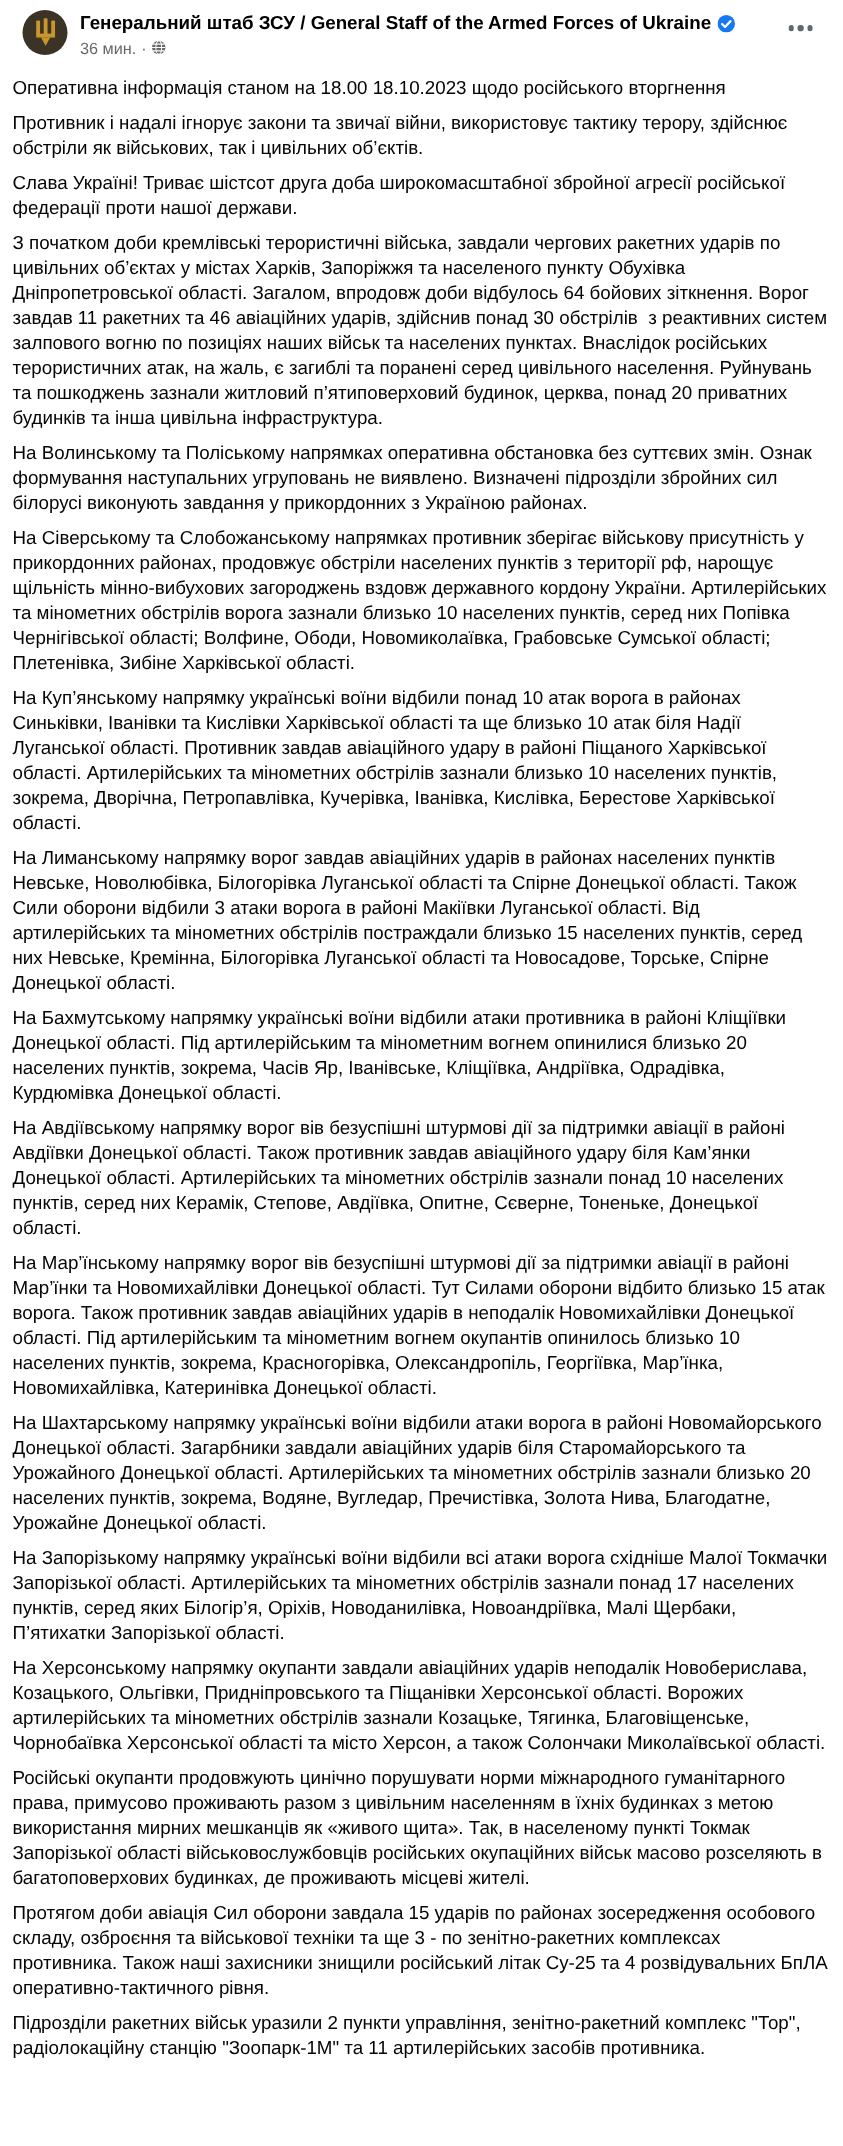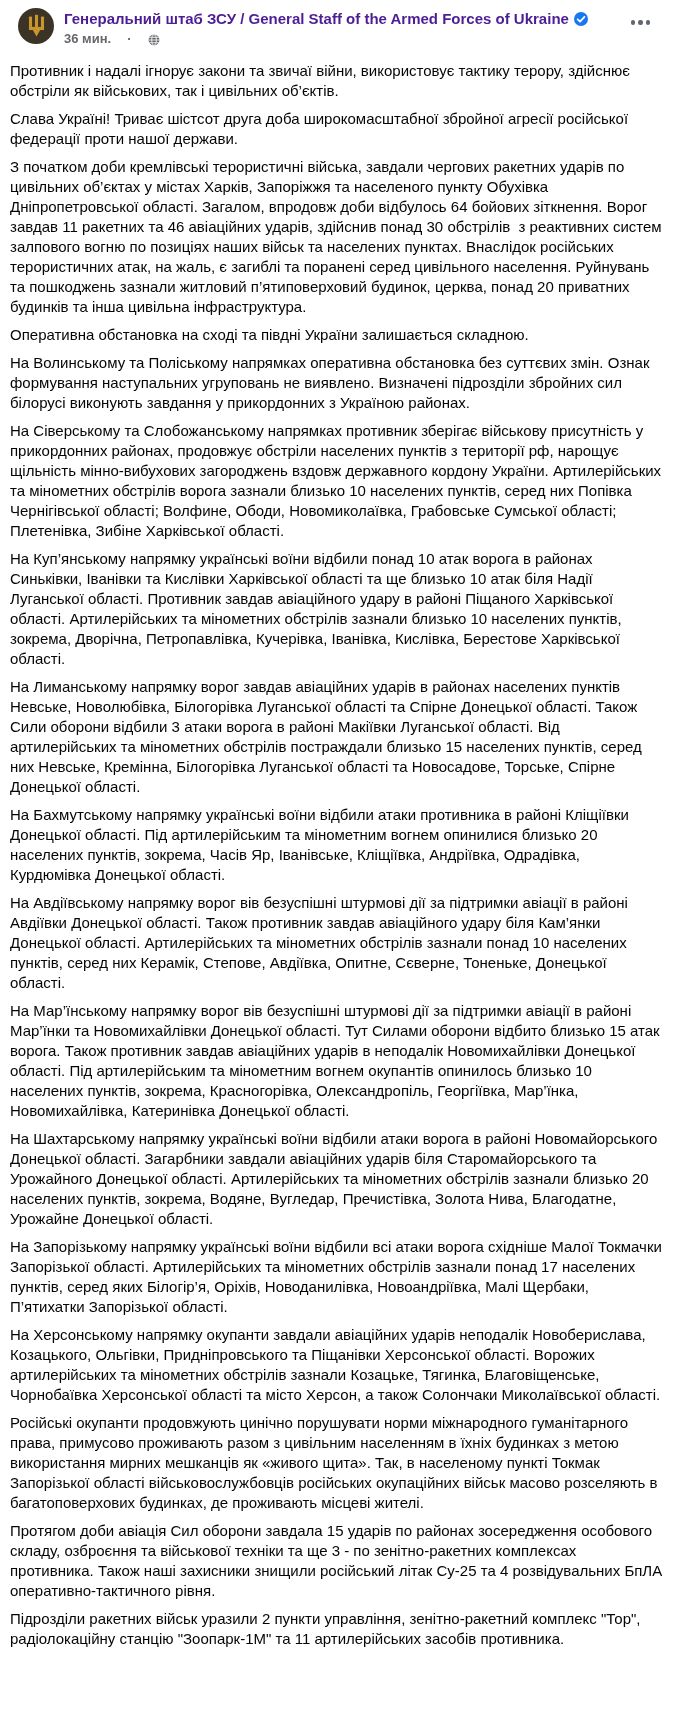--- a/index.html
+++ b/index.html
@@ -43,39 +43,37 @@
   .author-row {
     display: flex;
     align-items: center;
     gap: 5px;
     margin-top: 1px;
   }
   .author {
     font-size: 15px;
     font-weight: 700;
     line-height: 19px;
-    color: #4c1d95;
+    color: #000000;
     white-space: nowrap;
     cursor: pointer;
   }
   .verified-badge {
     width: 14px;
     height: 14px;
     flex: 0 0 14px;
     display: inline-block;
   }
   .meta-row {
     display: flex;
-    align-items: center;
-    gap: 16px;
+    gap: 4px;
     margin-top: 3px;
     font-size: 13px;
     line-height: 16px;
     color: #65676b;
-    font-weight: bold;
   }
   .timestamp { cursor: pointer; }
   .meta-sep { color: #65676b; }
   .globe-icon {
     width: 12px;
     height: 12px;
     display: inline-block;
     margin-top: 1px;
   }
   .more-btn {
@@ -152,24 +150,24 @@
 
     <div class="more-btn" title="">
       <span class="dot"></span>
       <span class="dot"></span>
       <span class="dot"></span>
     </div>
 
   </div>
 
   <div class="post-body">
+    <p>Оперативна інформація станом на 18.00 18.10.2023 щодо російського вторгнення</p>
     <p>Противник і надалі ігнорує закони та звичаї війни, використовує тактику терору, здійснює обстріли як військових, так і цивільних об’єктів.</p>
     <p>Слава Україні! Триває шістсот друга доба широкомасштабної збройної агресії російської федерації проти нашої держави.</p>
     <p>З початком доби кремлівські терористичні війська, завдали чергових ракетних ударів по цивільних об’єктах у містах Харків, Запоріжжя та населеного пункту Обухівка Дніпропетровської області. Загалом, впродовж доби відбулось 64 бойових зіткнення. Ворог завдав 11 ракетних та 46 авіаційних ударів, здійснив понад 30 обстрілів  з реактивних систем залпового вогню по позиціях наших військ та населених пунктах. Внаслідок російських терористичних атак, на жаль, є загиблі та поранені серед цивільного населення. Руйнувань та пошкоджень зазнали житловий п’ятиповерховий будинок, церква, понад 20 приватних будинків та інша цивільна інфраструктура.</p>
-    <p>Оперативна обстановка на сході та півдні України залишається складною.</p>
     <p>На Волинському та Поліському напрямках оперативна обстановка без суттєвих змін. Ознак формування наступальних угруповань не виявлено. Визначені підрозділи збройних сил білорусі виконують завдання у прикордонних з Україною районах.</p>
     <p>На Сіверському та Слобожанському напрямках противник зберігає військову присутність у прикордонних районах, продовжує обстріли населених пунктів з території рф, нарощує щільність мінно-вибухових загороджень вздовж державного кордону України. Артилерійських та мінометних обстрілів ворога зазнали близько 10 населених пунктів, серед них Попівка Чернігівської області; Волфине, Ободи, Новомиколаївка, Грабовське Сумської області; Плетенівка, Зибіне Харківської області.</p>
     <p>На Куп’янському напрямку українські воїни відбили понад 10 атак ворога в районах Синьківки, Іванівки та Кислівки Харківської області та ще близько 10 атак біля Надії Луганської області. Противник завдав авіаційного удару в районі Піщаного Харківської області. Артилерійських та мінометних обстрілів зазнали близько 10 населених пунктів, зокрема, Дворічна, Петропавлівка, Кучерівка, Іванівка, Кислівка, Берестове Харківської області.</p>
     <p>На Лиманському напрямку ворог завдав авіаційних ударів в районах населених пунктів Невське, Новолюбівка, Білогорівка Луганської області та Спірне Донецької області. Також Сили оборони відбили 3 атаки ворога в районі Макіївки Луганської області. Від артилерійських та мінометних обстрілів постраждали близько 15 населених пунктів, серед них Невське, Кремінна, Білогорівка Луганської області та Новосадове, Торське, Спірне Донецької області.</p>
     <p>На Бахмутському напрямку українські воїни відбили атаки противника в районі Кліщіївки Донецької області. Під артилерійським та мінометним вогнем опинилися близько 20 населених пунктів, зокрема, Часів Яр, Іванівське, Кліщіївка, Андріївка, Одрадівка, Курдюмівка Донецької області.</p>
     <p>На Авдіївському напрямку ворог вів безуспішні штурмові дії за підтримки авіації в районі Авдіївки Донецької області. Також противник завдав авіаційного удару біля Кам’янки Донецької області. Артилерійських та мінометних обстрілів зазнали понад 10 населених пунктів, серед них Керамік, Степове, Авдіївка, Опитне, Сєверне, Тоненьке, Донецької області.</p>
     <p>На Мар’їнському напрямку ворог вів безуспішні штурмові дії за підтримки авіації в районі Мар’їнки та Новомихайлівки Донецької області. Тут Силами оборони відбито близько 15 атак ворога. Також противник завдав авіаційних ударів в неподалік Новомихайлівки Донецької області. Під артилерійським та мінометним вогнем окупантів опинилось близько 10 населених пунктів, зокрема, Красногорівка, Олександропіль, Георгіївка, Мар’їнка, Новомихайлівка, Катеринівка Донецької області.</p>
     <p>На Шахтарському напрямку українські воїни відбили атаки ворога в районі Новомайорського Донецької області. Загарбники завдали авіаційних ударів біля Старомайорського та Урожайного Донецької області. Артилерійських та мінометних обстрілів зазнали близько 20 населених пунктів, зокрема, Водяне, Вугледар, Пречистівка, Золота Нива, Благодатне, Урожайне Донецької області.</p>
     <p>На Запорізькому напрямку українські воїни відбили всі атаки ворога східніше Малої Токмачки Запорізької області. Артилерійських та мінометних обстрілів зазнали понад 17 населених пунктів, серед яких Білогір’я, Оріхів, Новоданилівка, Новоандріївка, Малі Щербаки, П’ятихатки Запорізької області.</p>
     <p>На Херсонському напрямку окупанти завдали авіаційних ударів неподалік Новоберислава, Козацького, Ольгівки, Придніпровського та Піщанівки Херсонської області. Ворожих артилерійських та мінометних обстрілів зазнали Козацьке, Тягинка, Благовіщенське, Чорнобаївка Херсонської області та місто Херсон, а також Солончаки Миколаївської області.</p>

